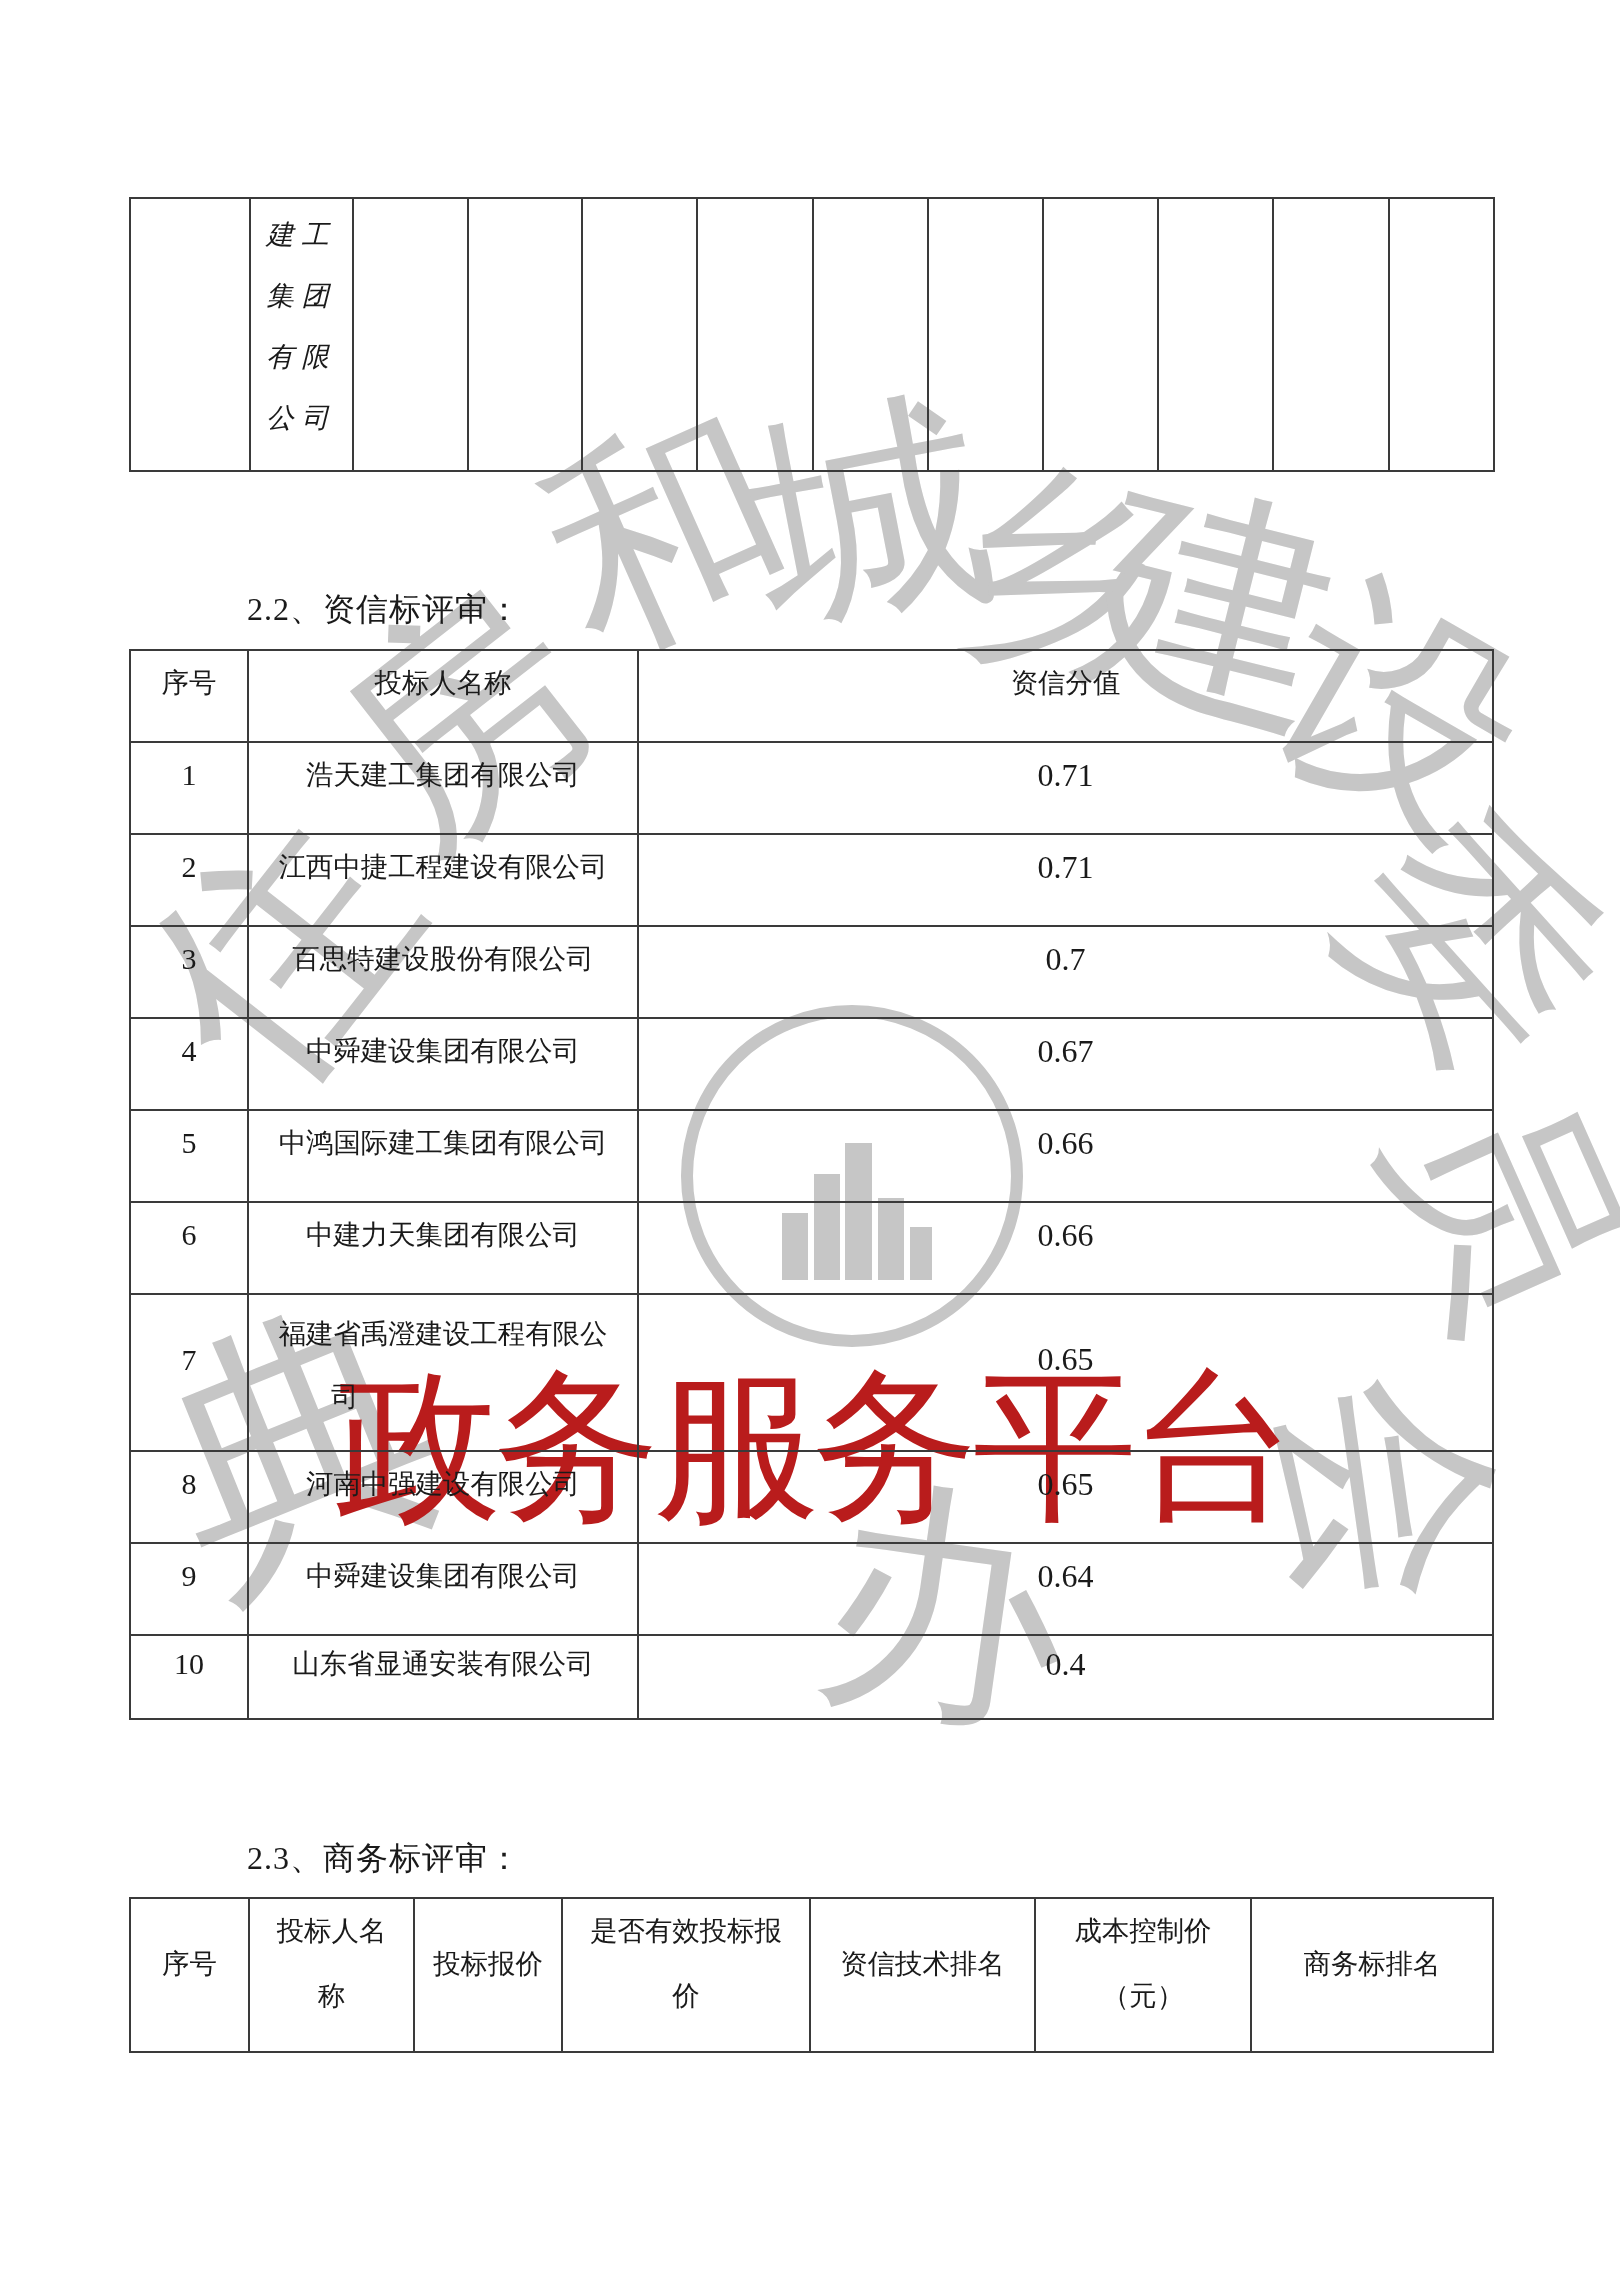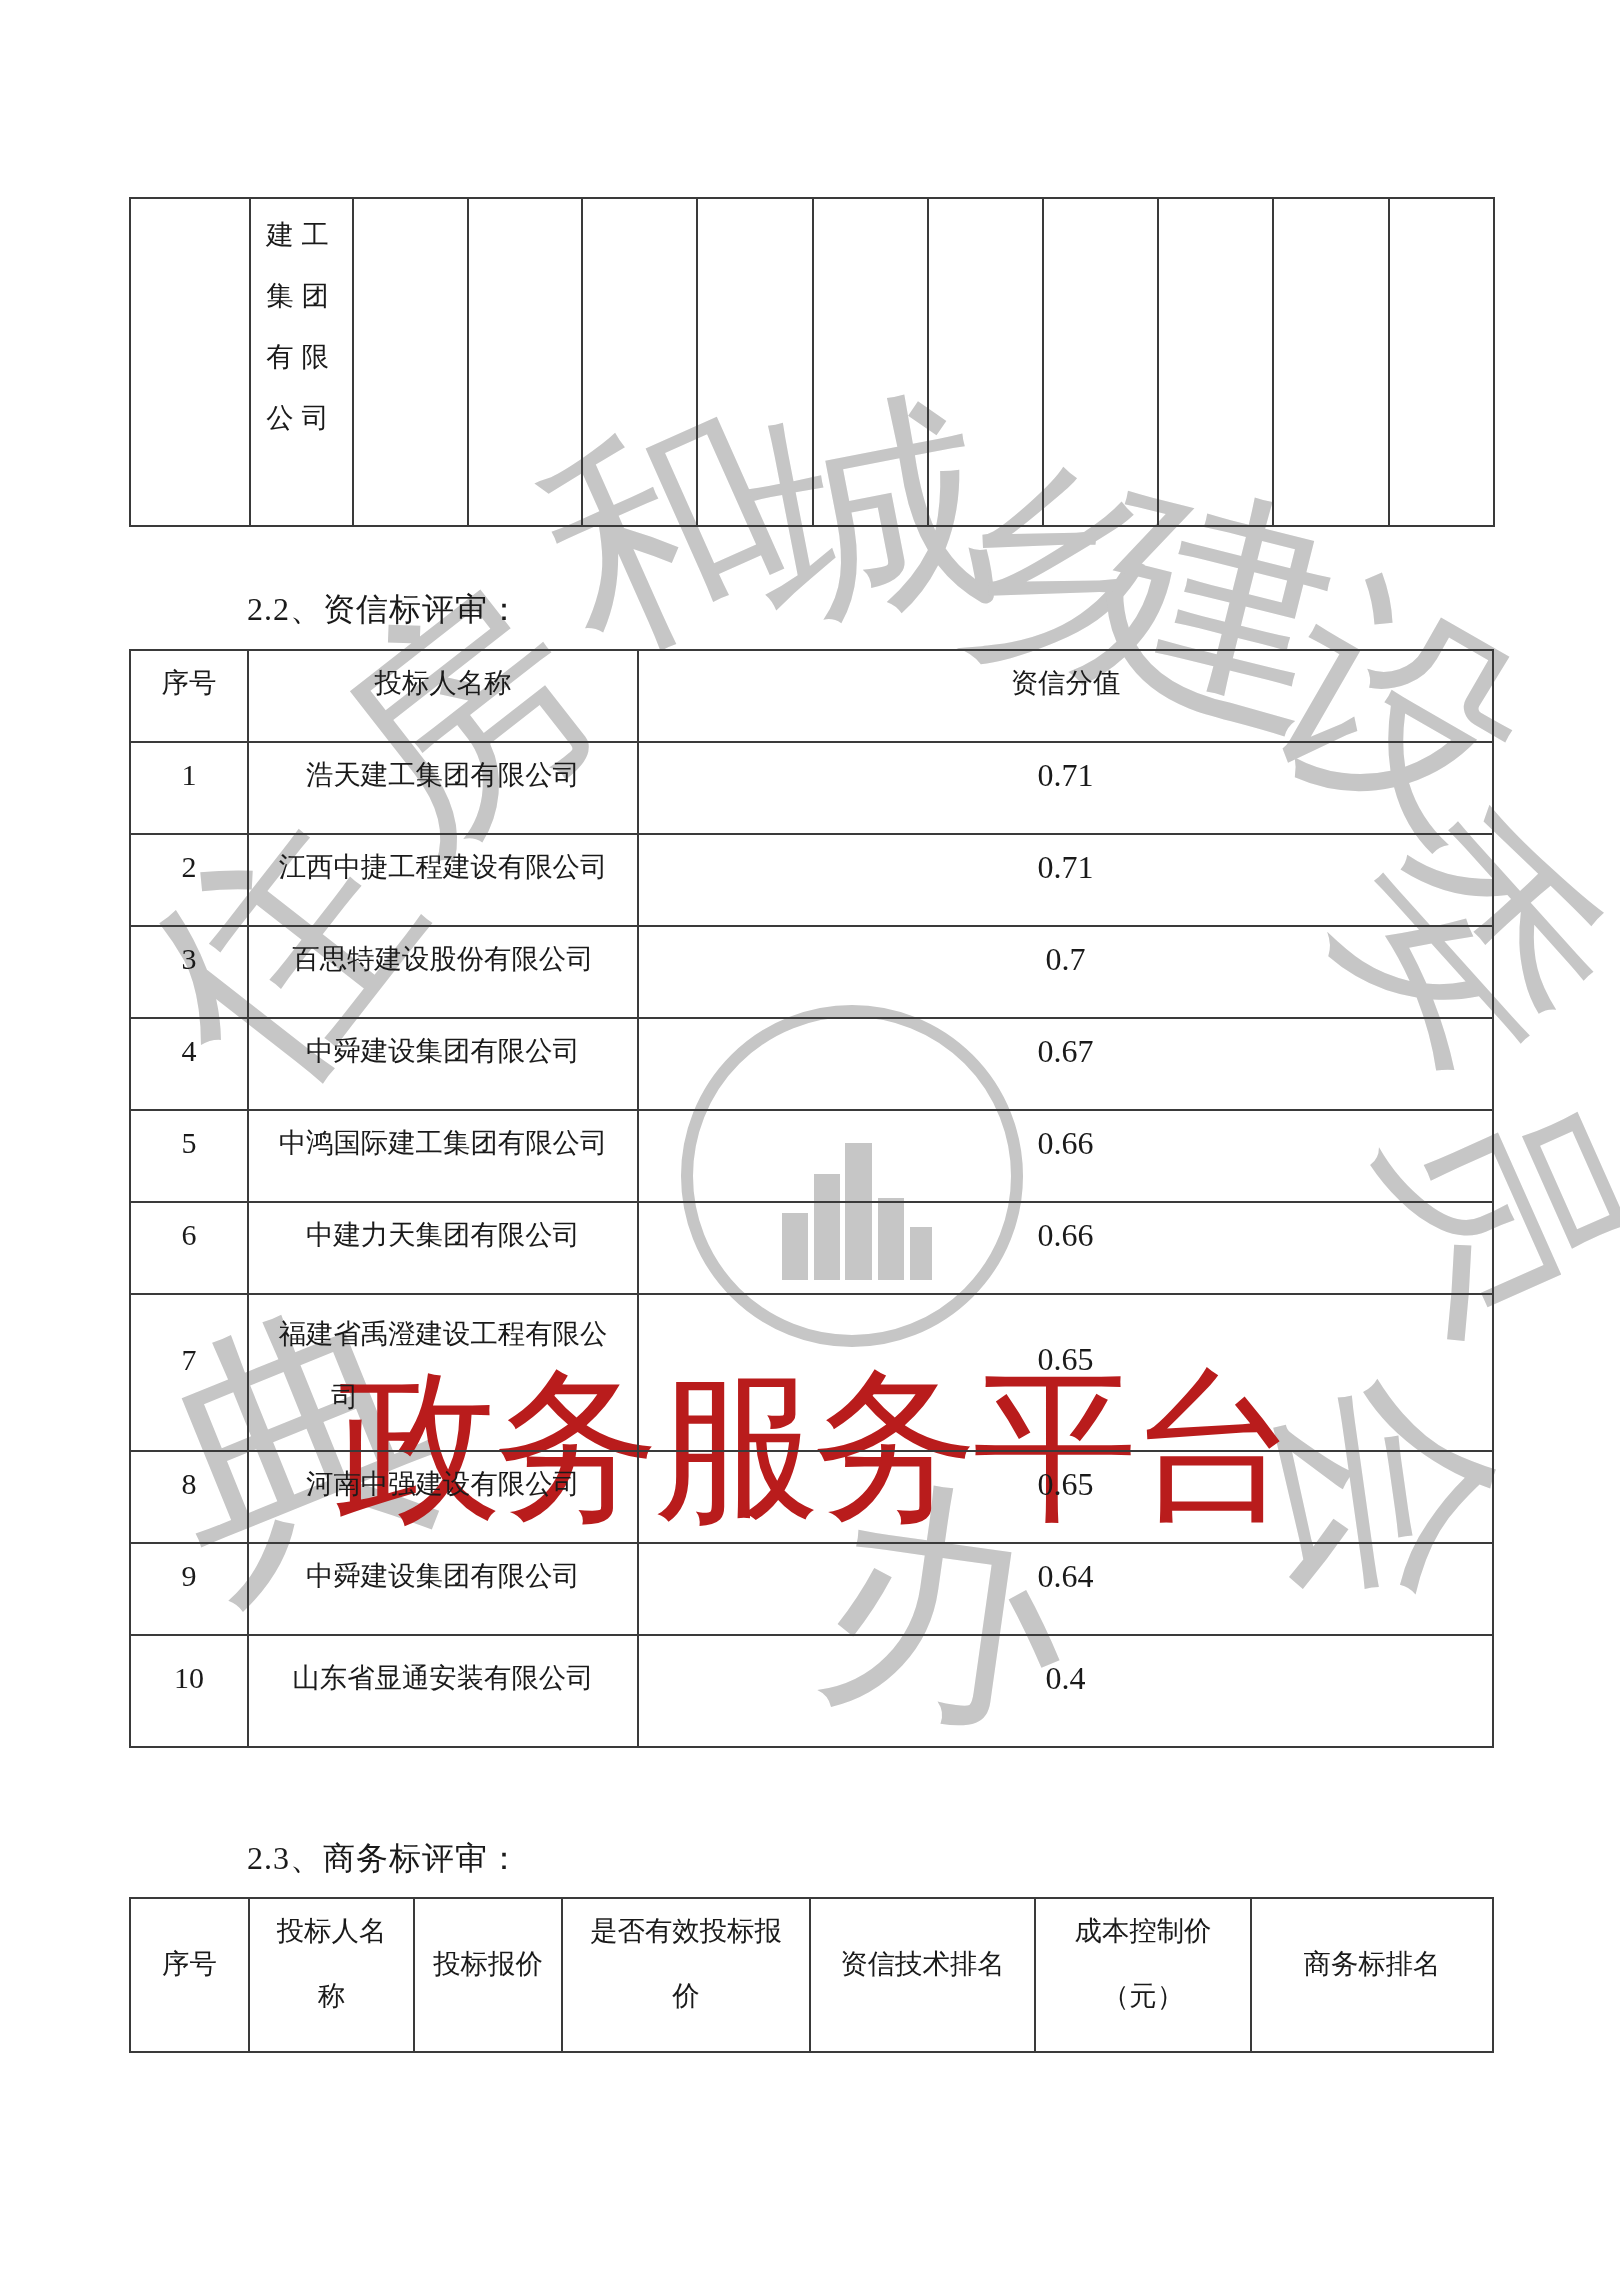--- a/index.html
+++ b/index.html
@@ -95,21 +95,21 @@
         <col style="width:115px">
         <col style="width:116px">
       <col style="width:115px">
         <col style="width:115px">
         <col style="width:115px">
       <col style="width:115px">
         <col style="width:116px">
         <col style="width:105px">
     </colgroup>
     <tbody>
-        <tr style="height:328px;">
+        <tr style="height:273px;font-style:italic;">
       <td></td>
       <td class="co-cell">
         <div>建工</div>
         <div>集团</div>
         <div>有限</div>
         <div>公司</div>
       </td>
       <td></td>
       <td></td>
       <td></td>
@@ -179,21 +179,21 @@
     <tr style="height:92px;">
       <td class="seq">8</td>
       <td class="name">河南中强建设有限公司</td>
       <td class="score">0.65</td>
     </tr>
     <tr style="height:92px;">
       <td class="seq">9</td>
       <td class="name">中舜建设集团有限公司</td>
       <td class="score">0.64</td>
     </tr>
-    <tr style="height:112px;margin-top:23px;">
+    <tr style="height:84px;margin-top:23px;">
       <td class="seq">10</td>
       <td class="name">山东省显通安装有限公司</td>
       <td class="score">0.4</td>
     </tr>
   </tbody>
     </table>
 
   <div class="heading" id="h23">2.3、商务标评审：</div>
 
   <table class="doc" id="t3">

